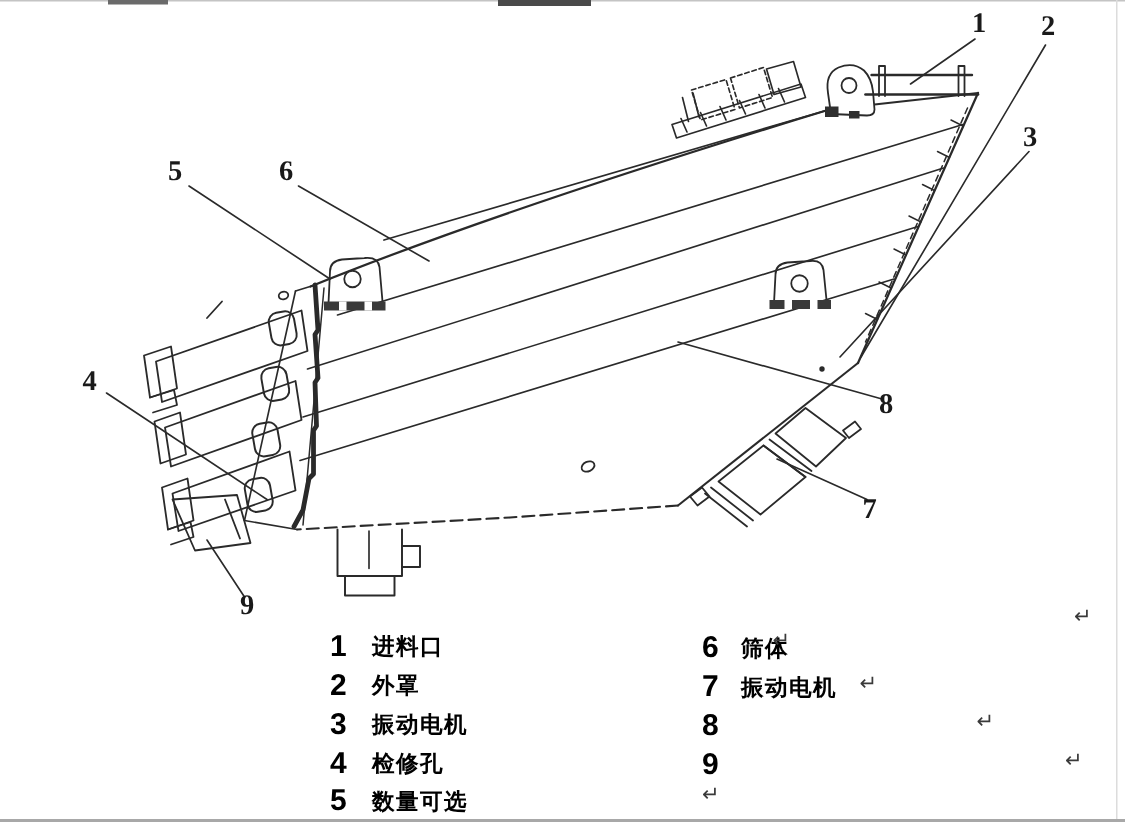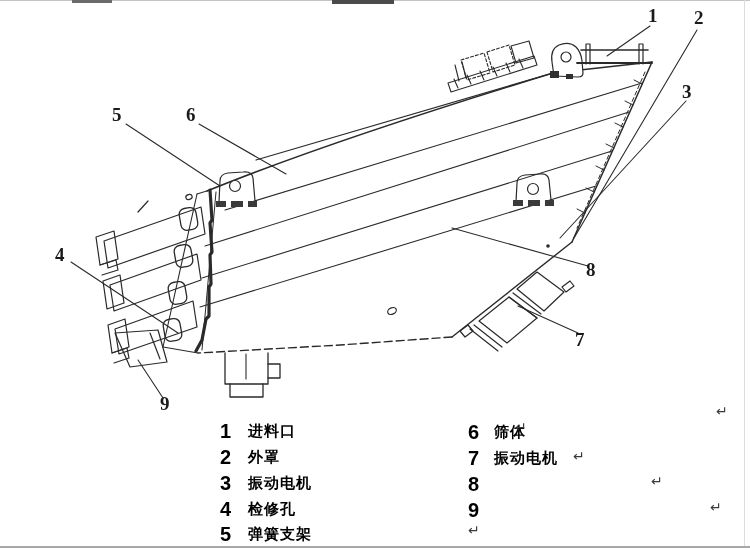--- a/index.html
+++ b/index.html
@@ -193,21 +193,21 @@
     <div class="legend-row col-left" style="left:220px;top:472px">
       <span class="num">3</span>
       <span class="lbl">振动电机</span>
     </div>
     <div class="legend-row col-left" style="left:220px;top:498px">
       <span class="num">4</span>
       <span class="lbl">检修孔</span>
     </div>
     <div class="legend-row col-left" style="left:220px;top:523px">
       <span class="num">5</span>
-      <span class="lbl">弹簧支架</span>
+      <span class="lbl">数量可选</span>
     </div>
     <div class="legend-row col-right" style="left:468px;top:421px">
       <span class="num">6</span>
       <span class="lbl">筛体</span>
     </div>
     <div class="legend-row col-right" style="left:468px;top:447px">
       <span class="num">7</span>
       <span class="lbl">振动电机</span>
     </div>
     <div class="legend-row col-right" style="left:468px;top:473px">

